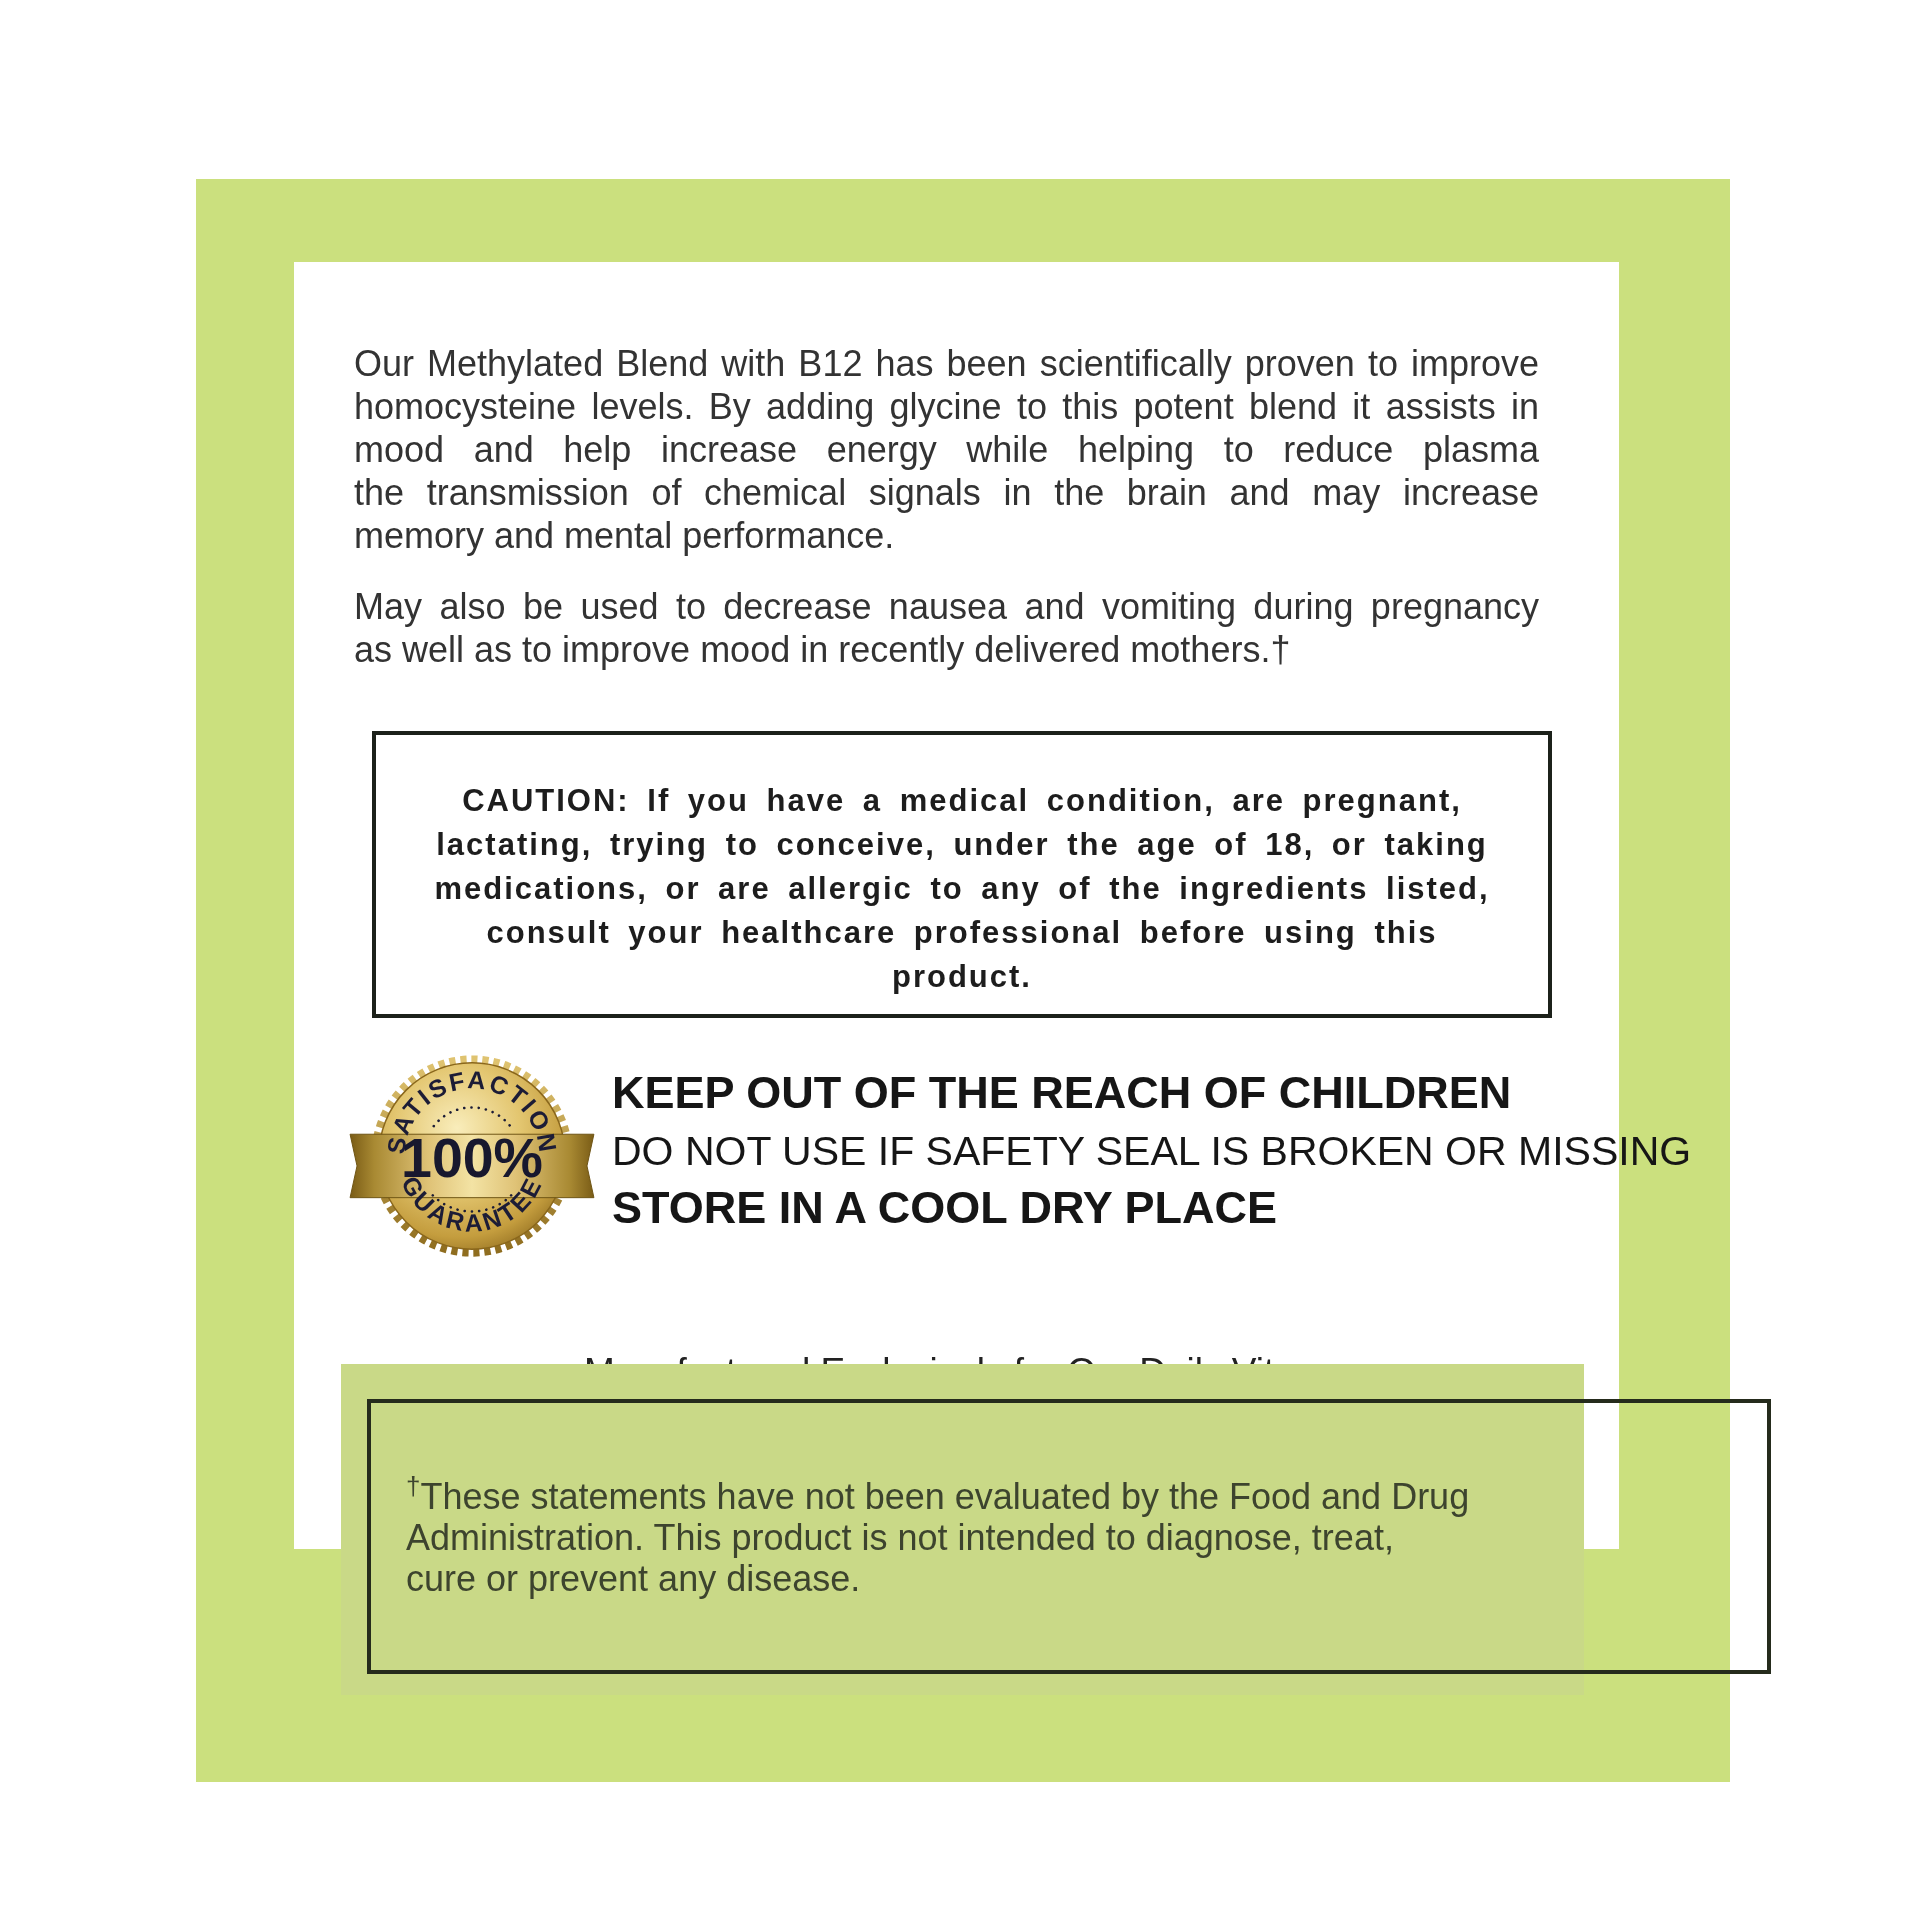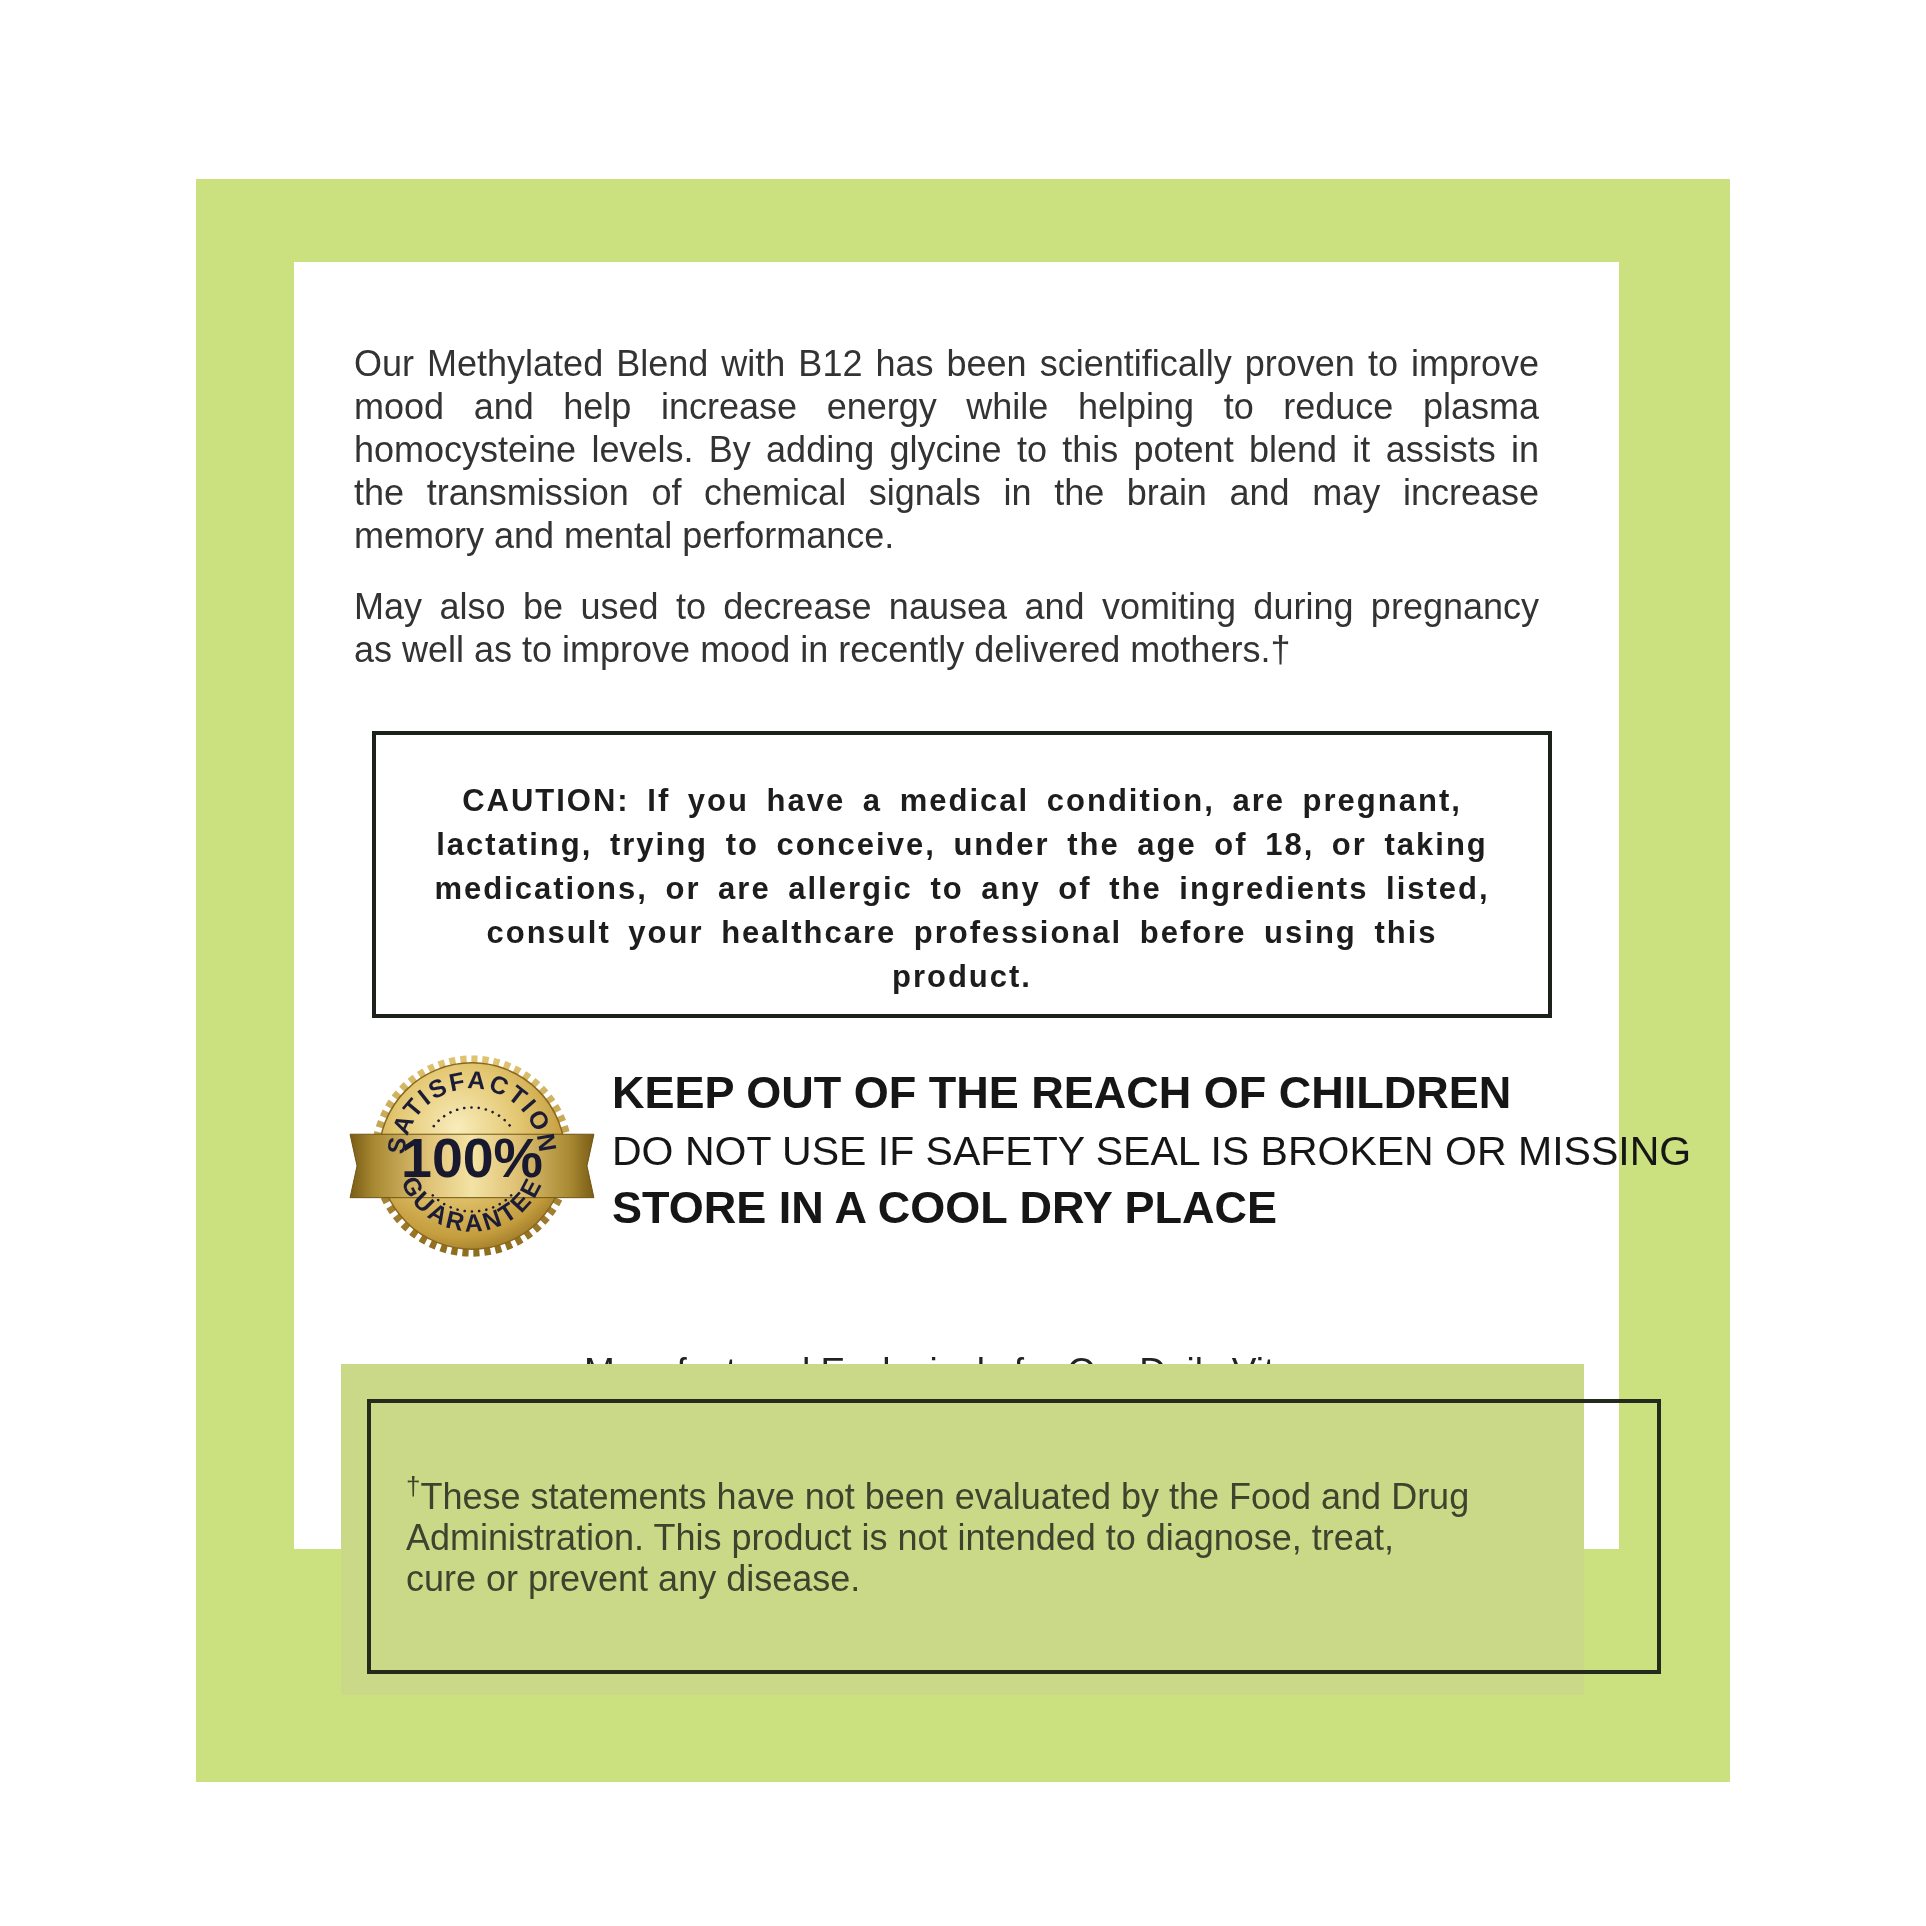--- a/index.html
+++ b/index.html
@@ -32,41 +32,41 @@
   
   .warn{left:612px;color:#161616;white-space:nowrap;}
   .warn-keep{top:1067px;font-size:45px;font-weight:bold;}
   .warn-seal{top:1128px;font-size:41px;font-weight:normal;text-align:center;}
   .warn-store{top:1182px;font-size:45px;font-weight:bold;}
   
   .manu{left:584px;top:1259px;font-size:37px;line-height:45px;color:#222222;white-space:pre-wrap;}
   
   .bottom-panel{left:341px;top:1364px;width:1243px;height:331px;background:#c9d987;}
   .disclaimer-box{
-    left:367px;top:1399px;width:1294px;height:275px;box-sizing:border-box;
+    left:367px;top:1399px;width:1404px;height:275px;box-sizing:border-box;
     border:4px solid #252b1c;
   }
   .disclaimer-text{
     position:absolute;left:35px;top:73px;width:1089px;
     font-size:36px;line-height:41px;color:#3d442e;text-align:left;
   }
   .disclaimer-text sup{font-size:26px;vertical-align:14px;line-height:0;}
   
   .badge{left:348px;top:1047px;width:248px;height:226px;}
 </style>
 </head>
 <body>
 
 <div class="abs frame"></div>
 <div class="abs panel"></div>
 
 <div class="abs para para1">
   <div class="jline">Our Methylated Blend with B12 has been scientifically proven to improve</div>
+  <div class="jline">homocysteine levels. By adding glycine to this potent blend it assists in</div>
   <div class="jline">mood and help increase energy while helping to reduce plasma</div>
-  <div class="jline">homocysteine levels. By adding glycine to this potent blend it assists in</div>
   <div class="jline">the transmission of chemical signals in the brain and may increase</div>
   <div class="lline">memory and mental performance.</div>
 </div>
 
 <div class="abs para para2">
   <div class="jline">May also be used to decrease nausea and vomiting during pregnancy</div>
   <div class="lline">as well as to improve mood in recently delivered mothers.†</div>
 </div>
 
 <div class="abs caution-box">

